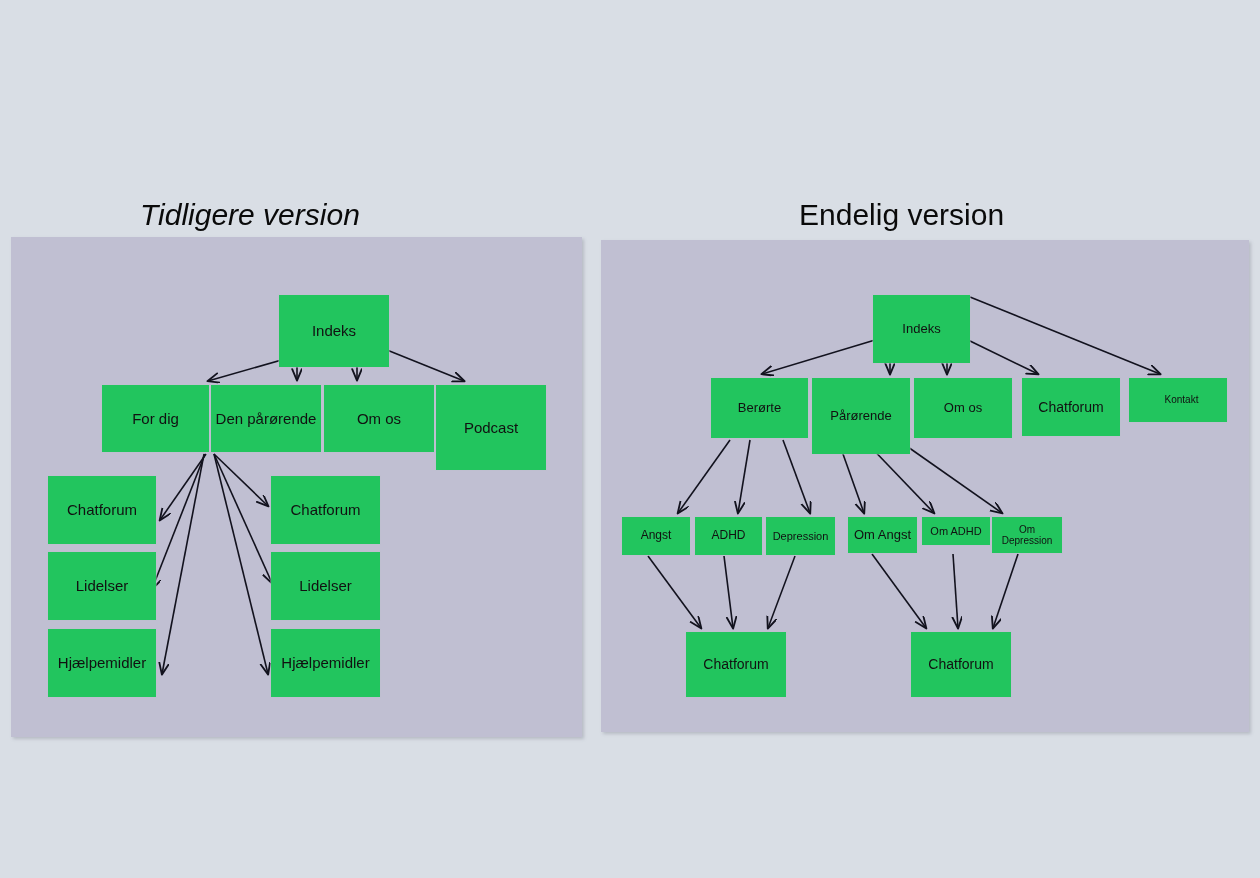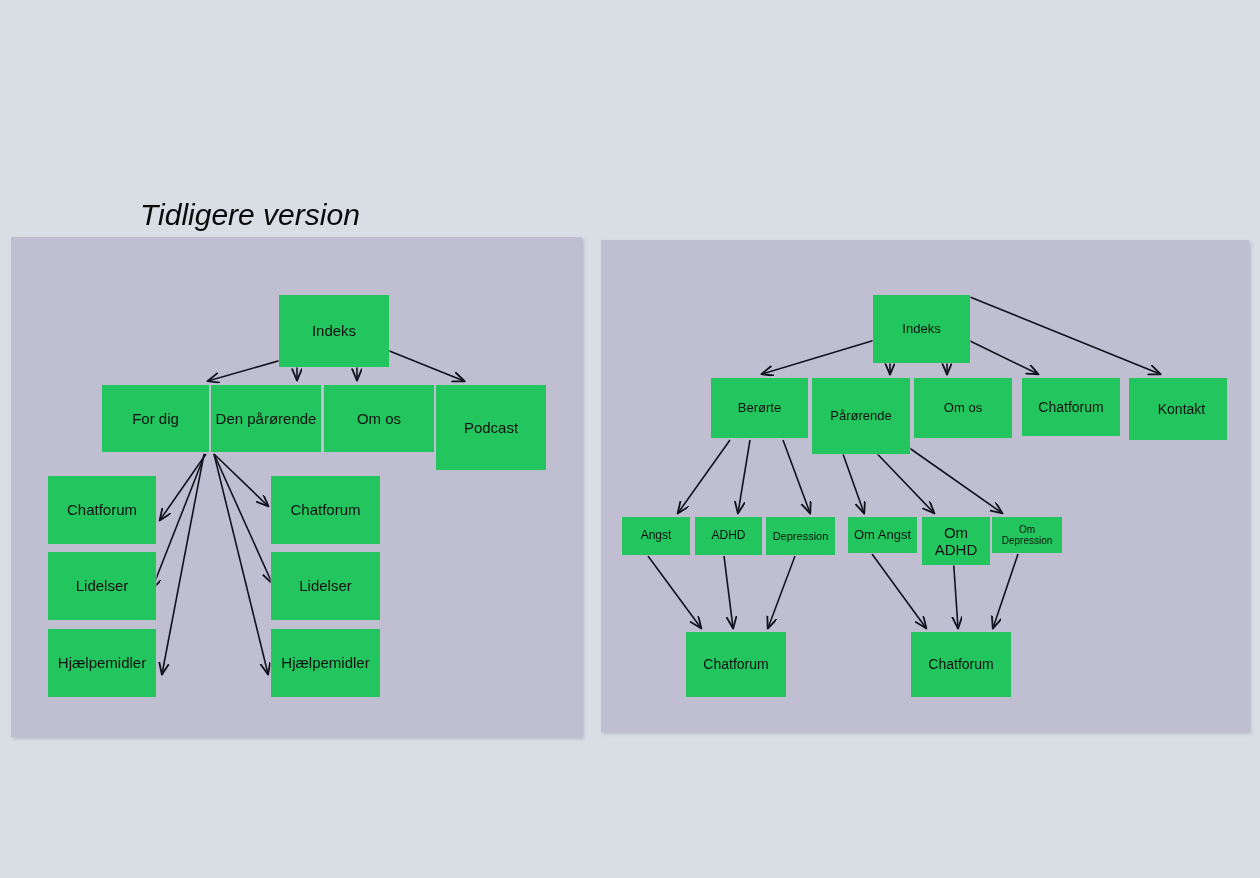--- a/index.html
+++ b/index.html
@@ -65,20 +65,21 @@
 </style>
 </head>
 <body>
 
 <div id="stage">
 
   <div class="panel-title" id="title-left">Tidligere version</div>
 
   <div class="panel" id="panel-left"></div>
 
+  <div class="panel-title" id="title-right">Endelig version</div>
 
   <div class="panel" id="panel-right"></div>
 
   <svg class="svg-layer" id="arrow-layer" viewBox="0 0 1260 878" xmlns="http://www.w3.org/2000/svg">
     <defs>
       <marker id="ah" markerWidth="9" markerHeight="9" refX="7.2" refY="3.2" orient="auto" markerUnits="strokeWidth">
         <path d="M0.4,0.2 L7.6,3.2 L0.4,6.2" fill="none" stroke="#12121e" stroke-width="1.15" stroke-linecap="round" stroke-linejoin="round"></path>
       </marker>
     </defs>
     <g id="arrow-group">
@@ -154,36 +155,36 @@
       </div>
       <div class="node" style="left: 812px; top: 378px; width: 98px; height: 76px; font-size: 13px;">
         <span>Pårørende</span>
       </div>
       <div class="node" style="left: 914px; top: 378px; width: 98px; height: 60px; font-size: 13px;">
         <span>Om os</span>
       </div>
       <div class="node" style="left: 1022px; top: 378px; width: 98px; height: 58px; font-size: 14px;">
         <span>Chatforum</span>
       </div>
-      <div class="node" style="left: 1129px; top: 378px; width: 98px; height: 62px; font-size: 14px; padding-left: 10px;">
+      <div class="node" style="left: 1129px; top: 378px; width: 98px; height: 44px; font-size: 10px; padding-left: 10px;">
         <span>Kontakt</span>
       </div>
       <div class="node" style="left: 622px; top: 517px; width: 68px; height: 38px; font-size: 12px;">
         <span>Angst</span>
       </div>
       <div class="node" style="left: 695px; top: 517px; width: 67px; height: 38px; font-size: 12px;">
         <span>ADHD</span>
       </div>
       <div class="node" style="left: 766px; top: 517px; width: 69px; height: 38px; font-size: 11px;">
         <span>Depression</span>
       </div>
       <div class="node" style="left: 848px; top: 517px; width: 69px; height: 36px; font-size: 13px;">
         <span>Om Angst</span>
       </div>
-      <div class="node" style="left: 922px; top: 517px; width: 68px; height: 48px; font-size: 15px;">
+      <div class="node" style="left: 922px; top: 517px; width: 68px; height: 28px; font-size: 11px;">
         <span>Om ADHD</span>
       </div>
       <div class="node" style="left: 992px; top: 517px; width: 70px; height: 36px; font-size: 10px;">
         <span>Om Depression</span>
       </div>
       <div class="node" style="left: 686px; top: 632px; width: 100px; height: 65px; font-size: 14px;">
         <span>Chatforum</span>
       </div>
       <div class="node" style="left: 911px; top: 632px; width: 100px; height: 65px; font-size: 14px;">
         <span>Chatforum</span>

